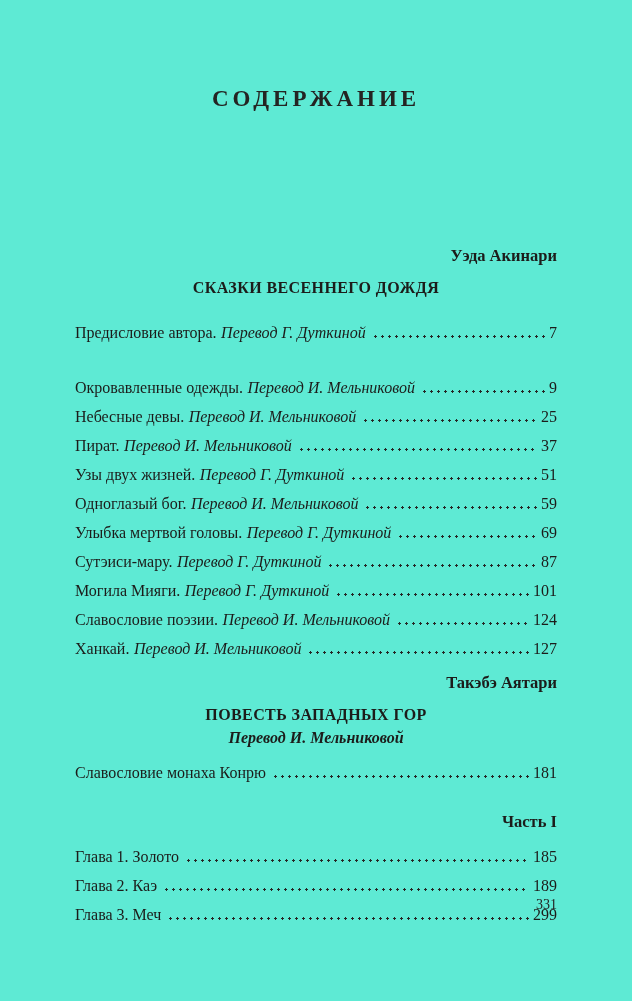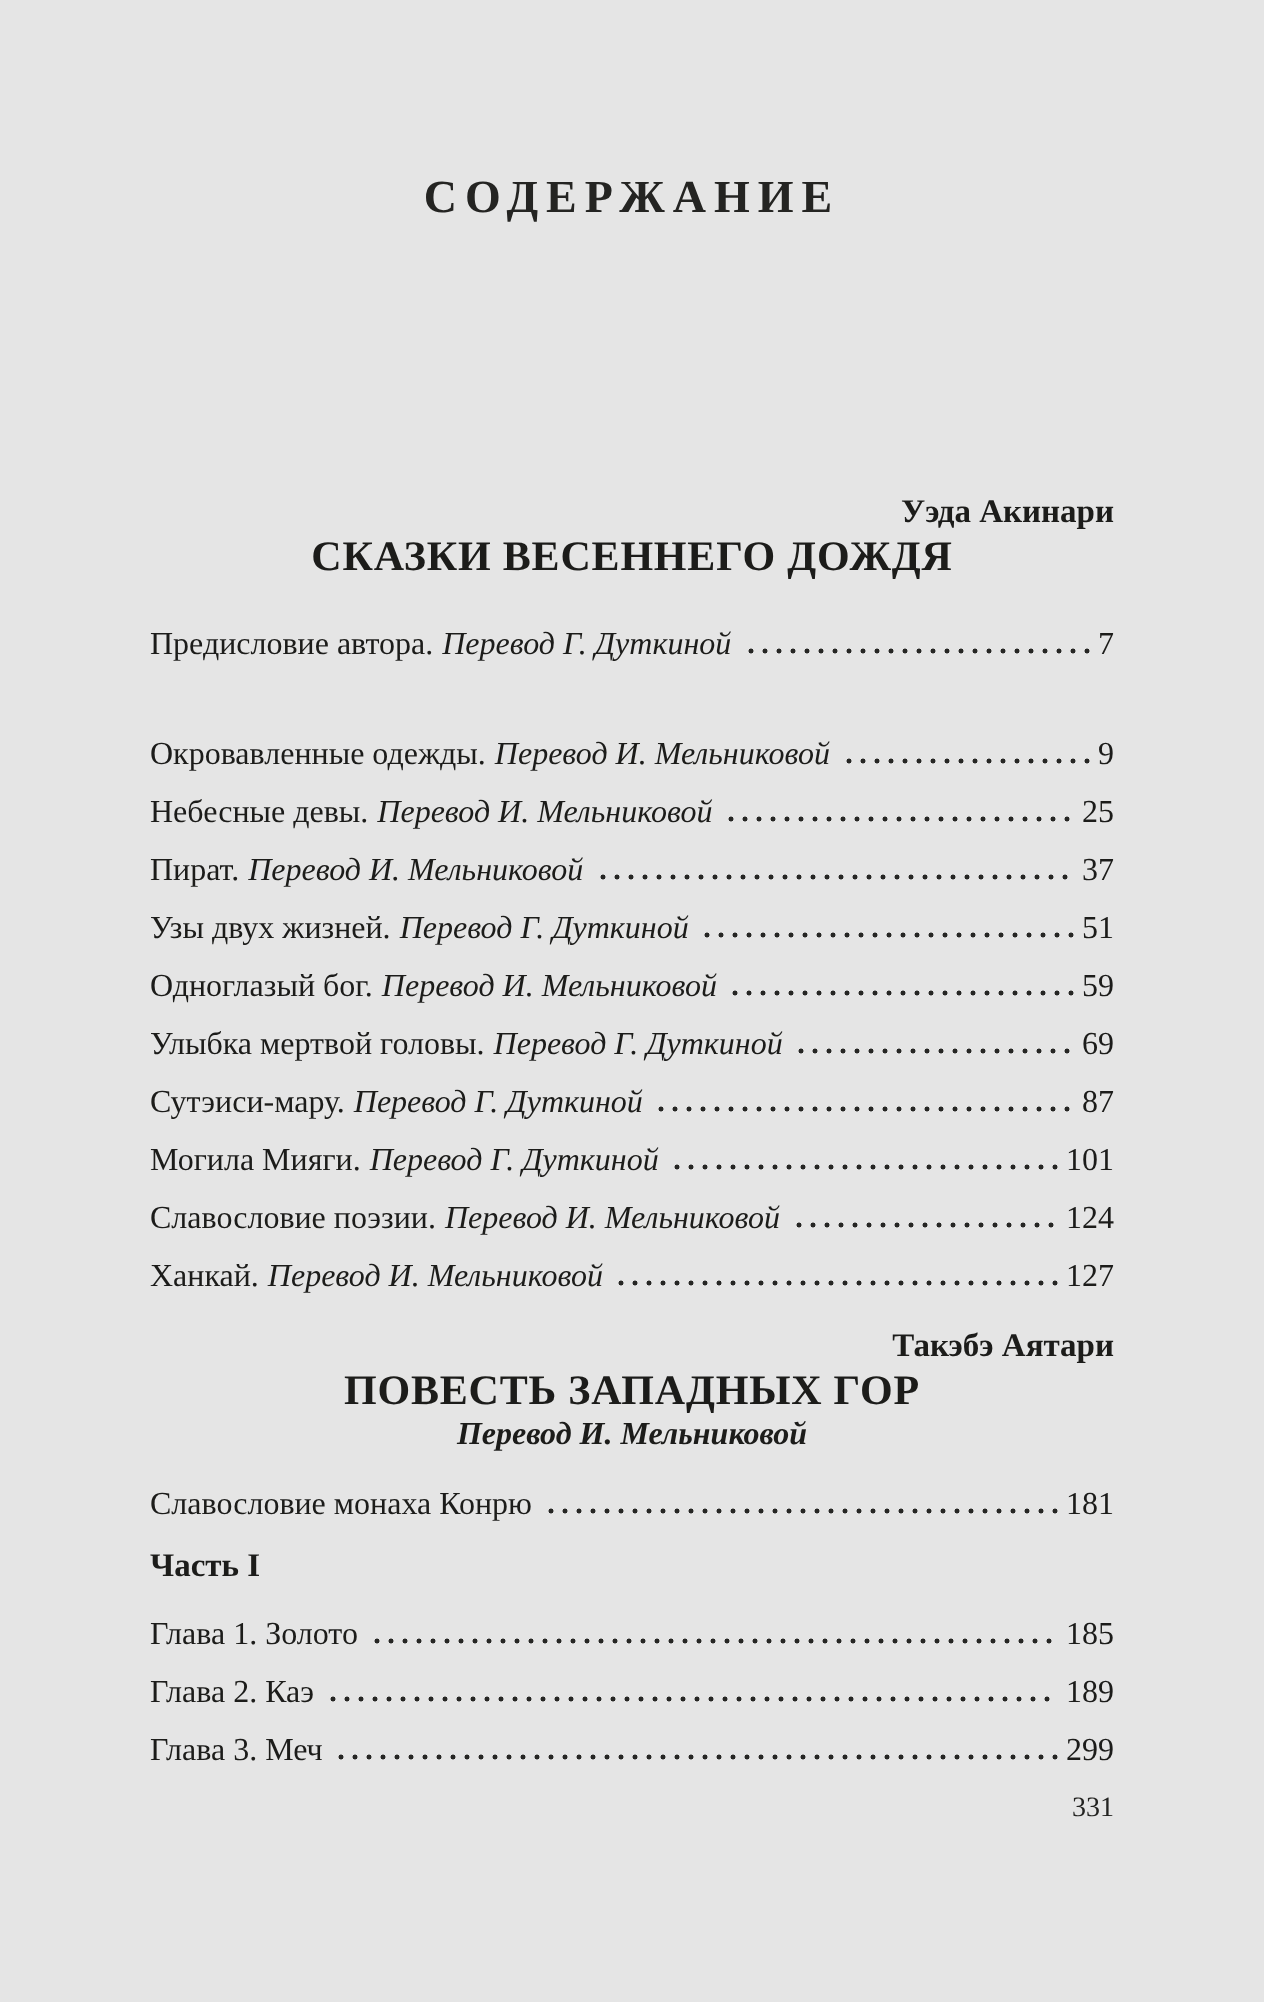--- a/index.html
+++ b/index.html
@@ -1,21 +1,21 @@
 <!DOCTYPE html>
 <html><head>
 <meta charset="utf-8">
 <style>
   html, body { margin: 0; padding: 0; background: #ffffff; }
   .page {
     position: relative;
     width: 632px;
     height: 1001px;
     margin: 0 auto;
-    background: #e5e5e5;
+    background: #5eead4;
     box-sizing: border-box;
     padding: 0 75px;
     font-family: "Liberation Serif", "DejaVu Serif", serif;
     color: #1c1c1a;
     overflow: hidden;
   }
   .contents-heading {
     margin: 0;
     padding-top: 86px;
     text-align: center;
@@ -27,25 +27,25 @@
   .section-1 { margin-top: 133px; }
   .section-2 { margin-top: 13px; }
   .section-author {
     text-align: right;
     font-size: 16.5px;
     font-weight: bold;
     line-height: 22px;
   }
   .section-title {
     text-align: center;
-    font-size: 21px;
+    font-size: 16px;
     font-weight: bold;
     letter-spacing: 0.4px;
     line-height: 22px;
-    margin-top: 0;
+    margin-top: 10px;
   }
   .section-translator {
     text-align: center;
     font-size: 16px;
     font-weight: bold;
     font-style: italic;
     line-height: 21px;
     margin-top: 1px;
   }
   .toc-list { margin-top: 24px; }
@@ -72,24 +72,24 @@
     background-image: radial-gradient(circle, #262624 1.15px, rgba(0,0,0,0) 1.35px);
     background-size: 7px 3px;
     background-position: 0 100%;
     background-repeat: repeat-x;
   }
   .entry-page {
     white-space: nowrap;
     text-align: right;
   }
   .part-heading {
-    text-align: left;
+    text-align: right;
     font-size: 16.5px;
     font-weight: bold;
-    margin-top: 9px;
+    margin-top: 28px;
     margin-bottom: 12px;
     line-height: 21px;
   }
   .folio {
     position: absolute;
     right: 75px;
     bottom: 88px;
     font-size: 14px;
     color: #242422;
   }

